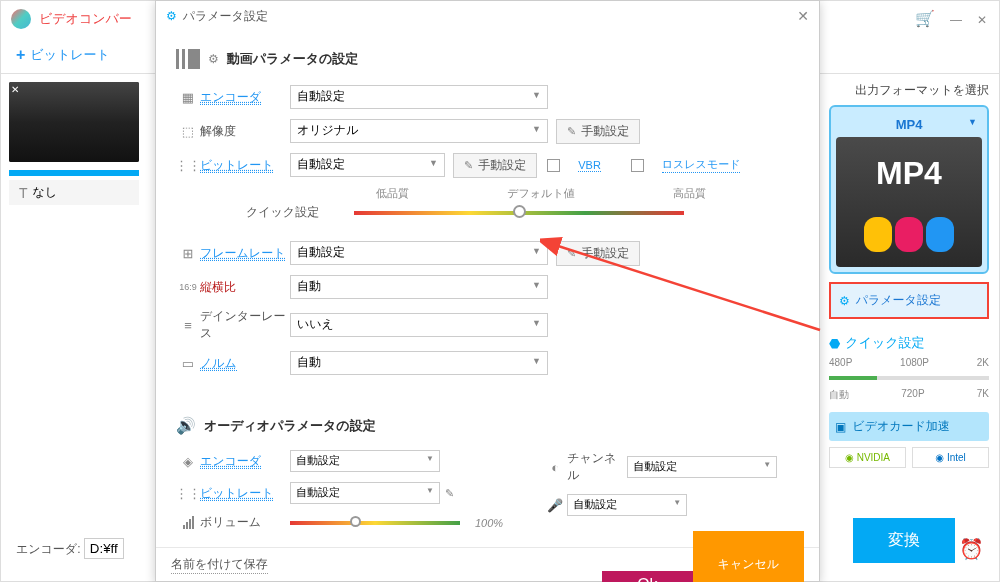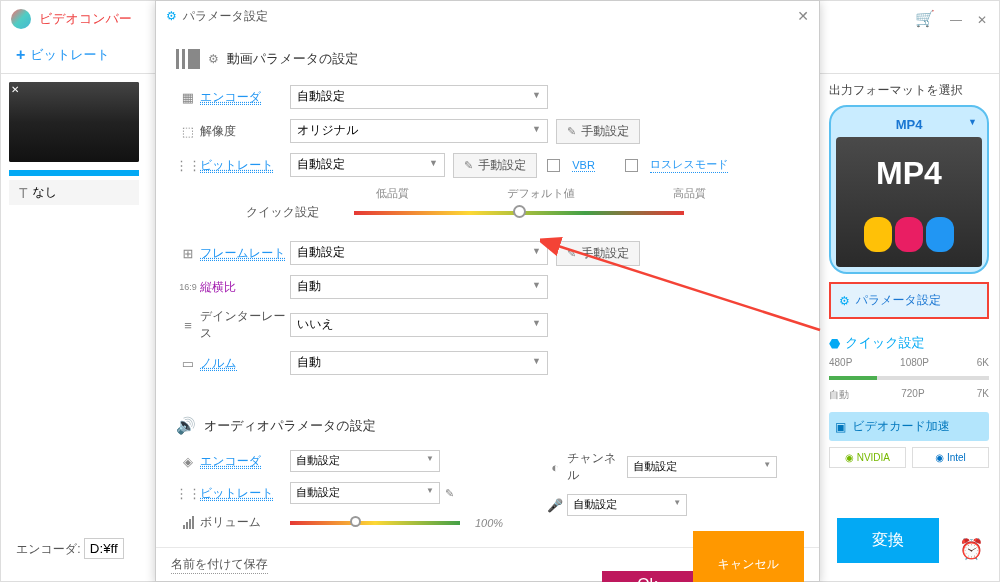--- a/index.html
+++ b/index.html
@@ -19,22 +19,22 @@
 .plus-icon { color: #2196F3; font-weight: bold; font-size: 16px; }
 
 .left-panel { position: absolute; left: 0; top: 73px; width: 150px; }
 .thumbnail { width: 130px; height: 80px; margin: 8px; background: #1a1a1a; position: relative; border-radius: 2px; overflow: hidden; }
 .thumb-content { position: absolute; top: 0; left: 0; right: 0; bottom: 0; background: linear-gradient(to bottom, #444 0%, #222 50%, #111 100%); }
 .thumb-close { position: absolute; top: 2px; left: 2px; color: #fff; font-size: 10px; }
 .blue-bar { height: 6px; background: #03A9F4; width: 130px; margin: 0 8px; }
 .item-label { display: flex; align-items: center; padding: 4px 10px; background: #f5f5f5; margin: 4px 8px; width: 130px; }
 
 .right-panel { position: absolute; right: 10px; top: 75px; width: 160px; }
-.right-header { text-align: left; font-size: 12px; color: #444; padding: 6px 0; }
-.format-card { border: 2px solid #5bc0f0; border-radius: 18px; background: #c9ecff; padding: 5px; }
+.right-header { text-align: right; font-size: 12px; color: #444; padding: 6px 0; }
+.format-card { border: 2px solid #5bc0f0; border-radius: 6px; background: #c9ecff; padding: 5px; }
 .format-header { background: #c9ecff; text-align: center; padding: 5px; color: #1976D2; font-weight: bold; font-size: 13px; position: relative; }
 .format-header::after { content: '▼'; position: absolute; right: 5px; color: #1976D2; font-size: 9px; }
 .format-img { width: 100%; height: 130px; background: linear-gradient(to bottom, #4a4a4a 0%, #2a2a2a 100%); border-radius: 4px; position: relative; display: flex; align-items: center; justify-content: center; flex-direction: column; }
 .format-img-text { color: #fff; font-size: 32px; font-weight: bold; position: absolute; top: 18px; }
 .format-img-icons { position: absolute; bottom: 15px; display: flex; gap: 3px; }
 .balloon { width: 28px; height: 35px; border-radius: 12px 12px 12px 12px; }
 .b1 { background: #ffc107; }
 .b2 { background: #e91e63; }
 .b4 { background: #2196f3; }
 
@@ -46,49 +46,49 @@
 .quick-slider { height: 4px; background: linear-gradient(to right, #4caf50 0%, #4caf50 30%, #ddd 30%, #ddd 100%); margin: 8px 0; position: relative; }
 .quick-labels { display: flex; justify-content: space-between; font-size: 10px; color: #888; }
 .quick-labels-bottom { display: flex; justify-content: space-between; font-size: 10px; color: #888; margin-top: 4px; }
 
 .video-card-btn { background: #b3e5fc; color: #0277bd; padding: 6px; margin-top: 10px; display: flex; align-items: center; gap: 6px; font-size: 12px; border-radius: 3px; }
 .gpu-badges { display: flex; gap: 6px; margin-top: 6px; }
 .gpu-badge { flex: 1; padding: 4px; border: 1px solid #ddd; font-size: 10px; text-align: center; display: flex; align-items: center; justify-content: center; gap: 3px; }
 .nvidia { color: #76b900; }
 .intel { color: #0071c5; }
 
-.convert-btn { position: absolute; right: 60px; bottom: 18px; background: #03A9F4; color: #fff; padding: 12px 35px; font-size: 16px; border: none; }
+.convert-btn { position: absolute; right: 44px; bottom: 18px; background: #03A9F4; color: #fff; padding: 12px 35px; font-size: 16px; border: none; }
 .alarm-btn { position: absolute; right: 15px; bottom: 20px; color: #03A9F4; font-size: 20px; }
 
 .output-folder { position: absolute; left: 15px; bottom: 22px; font-size: 12px; color: #555; }
 .output-input { border: 1px solid #ccc; padding: 2px 5px; width: 40px; }
 
 
 .dialog { position: absolute; left: 155px; top: 0; width: 665px; height: 582px; background: #fff; border: 1px solid #ccc; box-shadow: 0 2px 10px rgba(0,0,0,0.2); z-index: 100; }
 .dialog-titlebar { height: 30px; display: flex; align-items: center; padding: 0 10px; }
 .dialog-icon { color: #03A9F4; margin-right: 6px; }
 .dialog-title { color: #555; font-size: 12px; }
 .dialog-close { margin-left: auto; color: #888; font-size: 14px; cursor: pointer; }
 
 .dialog-body { padding: 10px 20px; height: 510px; }
 .section-header { display: flex; align-items: center; gap: 8px; margin: 8px 0 15px; }
 .section-icon { width: 24px; height: 20px; background: linear-gradient(to right, #888 0px, #888 3px, transparent 3px, transparent 6px, #888 6px, #888 9px, transparent 9px, transparent 12px, #888 12px, #888 15px); }
 .gear-small { display: inline-block; color: #888; font-size: 12px; }
-.section-title { font-weight: normal; font-size: 13px; color: #333; }
+.section-title { font-weight: bold; font-size: 13px; color: #333; }
 
 .param-row { display: flex; align-items: center; margin-bottom: 8px; min-height: 26px; }
 .param-icon { width: 24px; display: flex; justify-content: center; color: #888; font-size: 13px; }
 .param-label { width: 90px; color: #2196F3; text-decoration: underline dotted; font-size: 12px; }
 .param-label-link { color: #2196F3; border-bottom: 1px dotted #2196F3; }
 .param-select { width: 258px; height: 24px; border: 1px solid #ccc; padding: 2px 6px; font-size: 12px; background: #fff; position: relative; }
 .param-select::after { content: '▼'; position: absolute; right: 6px; top: 4px; color: #888; font-size: 9px; }
 .param-select-sm { width: 155px; }
 .manual-btn { display: flex; align-items: center; gap: 5px; padding: 3px 10px; border: 1px solid #ccc; background: #f5f5f5; margin-left: 8px; font-size: 12px; color: #555; }
 .pencil { color: #888; font-size: 11px; }
-.cb-label { display: flex; align-items: center; gap: 12px; margin-left: 10px; font-size: 11px; color: #2196F3; }
+.cb-label { display: flex; align-items: center; gap: 18px; margin-left: 10px; font-size: 11px; color: #2196F3; }
 .cb-box { width: 13px; height: 13px; border: 1px solid #999; background: #fff; }
 
 .quality-slider-row { display: flex; align-items: center; margin-left: 70px; margin-bottom: 4px; }
 .quality-label-row { display: flex; justify-content: space-between; width: 330px; margin-left: 200px; font-size: 11px; color: #888; margin-bottom: 3px; gap: 36px; }
 .quick-set-label { font-size: 12px; color: #555; margin-right: 35px; }
 .quality-slider { width: 330px; height: 4px; background: linear-gradient(to right, #e53935 0%, #fdd835 35%, #43a047 70%, #e53935 100%); position: relative; margin-left: 0; }
 .quality-thumb { width: 13px; height: 13px; background: #fff; border: 2px solid #999; border-radius: 50%; position: absolute; top: -6px; left: 48%; }
 
 .red-arrow { position: absolute; left: 540px; top: 235px; z-index: 200; }
 .red-arrow svg { width: 290px; height: 100px; }
@@ -163,21 +163,21 @@
       <span>パラメータ設定</span>
     </div>
     <div class="quick-section">
       <div class="quick-title">
         <span>⬣</span>
         <span>クイック設定</span>
       </div>
       <div class="quick-labels">
         <span>480P</span>
         <span>1080P</span>
-        <span>6K</span>
+        <span>2K</span>
       </div>
       <div class="quick-slider"></div>
       <div class="quick-labels-bottom">
         <span>自動</span>
         <span>720P</span>
         <span>7K</span>
       </div>
     </div>
     <div class="video-card-btn">
       <span>▣</span>
@@ -269,21 +269,21 @@
       <div class="param-label"><span class="param-label-link">フレームレート</span></div>
       <div class="param-select">自動設定</div>
       <div class="manual-btn">
           <span class="pencil">✎</span>
           <span>手動設定</span>
         </div>
     </div>
 
     <div class="param-row">
       <div class="param-icon" style="font-size:9px">16:9</div>
-      <div class="param-label" style="text-decoration:none;color:#a21caf">縦横比</div>
+      <div class="param-label" style="text-decoration:none;color:#b91c1c">縦横比</div>
       <div class="param-select">自動</div>
     </div>
 
     <div class="param-row">
       <div class="param-icon">≡</div>
       <div class="param-label" style="text-decoration:none;color:#555">デインターレース</div>
       <div class="param-select">いいえ</div>
     </div>
 
     <div class="param-row">

